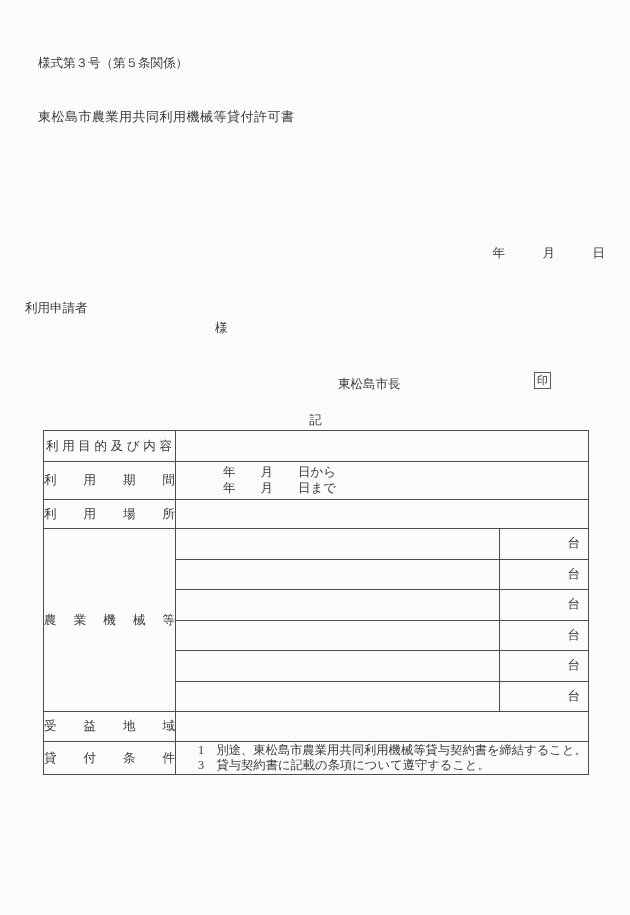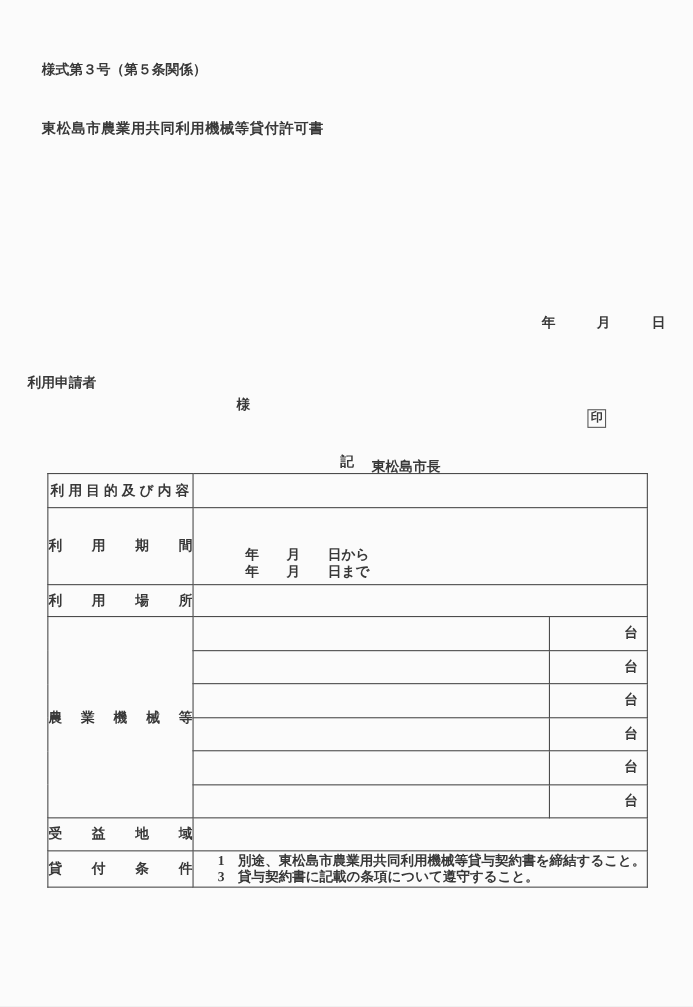--- a/index.html
+++ b/index.html
@@ -3,24 +3,23 @@
 <meta charset="utf-8">
 <style>
   html,body{margin:0;padding:0;background:#e8e8e8;}
   .page{
     position:relative;
     width:630px;height:915px;
     background:#fbfbfb;
     font-family:"Liberation Serif","DejaVu Serif",serif;
     color:#383838;
     overflow:hidden;
-    font-weight:bold;
   }
   .abs{position:absolute;white-space:pre;}
-  .fs{font-size:12.5px;line-height:14px;margin-top:40px;}
+  .fs{font-size:12.5px;line-height:14px;}
   .body-fs{font-size:12px;line-height:14px;}
   .title{
     left:38px;top:108px;width:550px;
     font-size:13px;letter-spacing:0.5px;
   }
   .form-number{left:38px;top:55px;font-size:12.5px;}
   .body-line1{left:38px;top:166px;}
   .body-line2{left:38px;top:187px;}
   .issue-date{right:25px;top:246px;}
   .applicant{left:25px;top:301px;text-align:center;}
@@ -45,21 +44,21 @@
     padding:0;vertical-align:middle;
     overflow:hidden;
   }
   td.lbl{padding:0 27px 0 5px;}
   td.lbl.wide{padding:0 3px 0 2px;}
   .jchars{display:flex;justify-content:space-between;}
   td.fill{background:#fbfbfb;}
   .period-line{padding-left:47px;white-space:pre;line-height:15.5px;}
   .unit-cell{text-align:right;padding-right:8px !important;}
   .cond-line{padding-left:6px;white-space:pre;line-height:15px;font-size:12.3px;}
-  .period-box{padding:3px 0;margin-top:32px;}
+  .period-box{padding:3px 0;}
   .cond-box{padding:1px 0;margin-left:16px;}
 </style>
 </head>
 <body>
 
 <div class="page">
 
   <div class="abs form-number">様式第３号（第５条関係）</div>
 
   <div class="abs title">東松島市農業用共同利用機械等貸付許可書</div>

